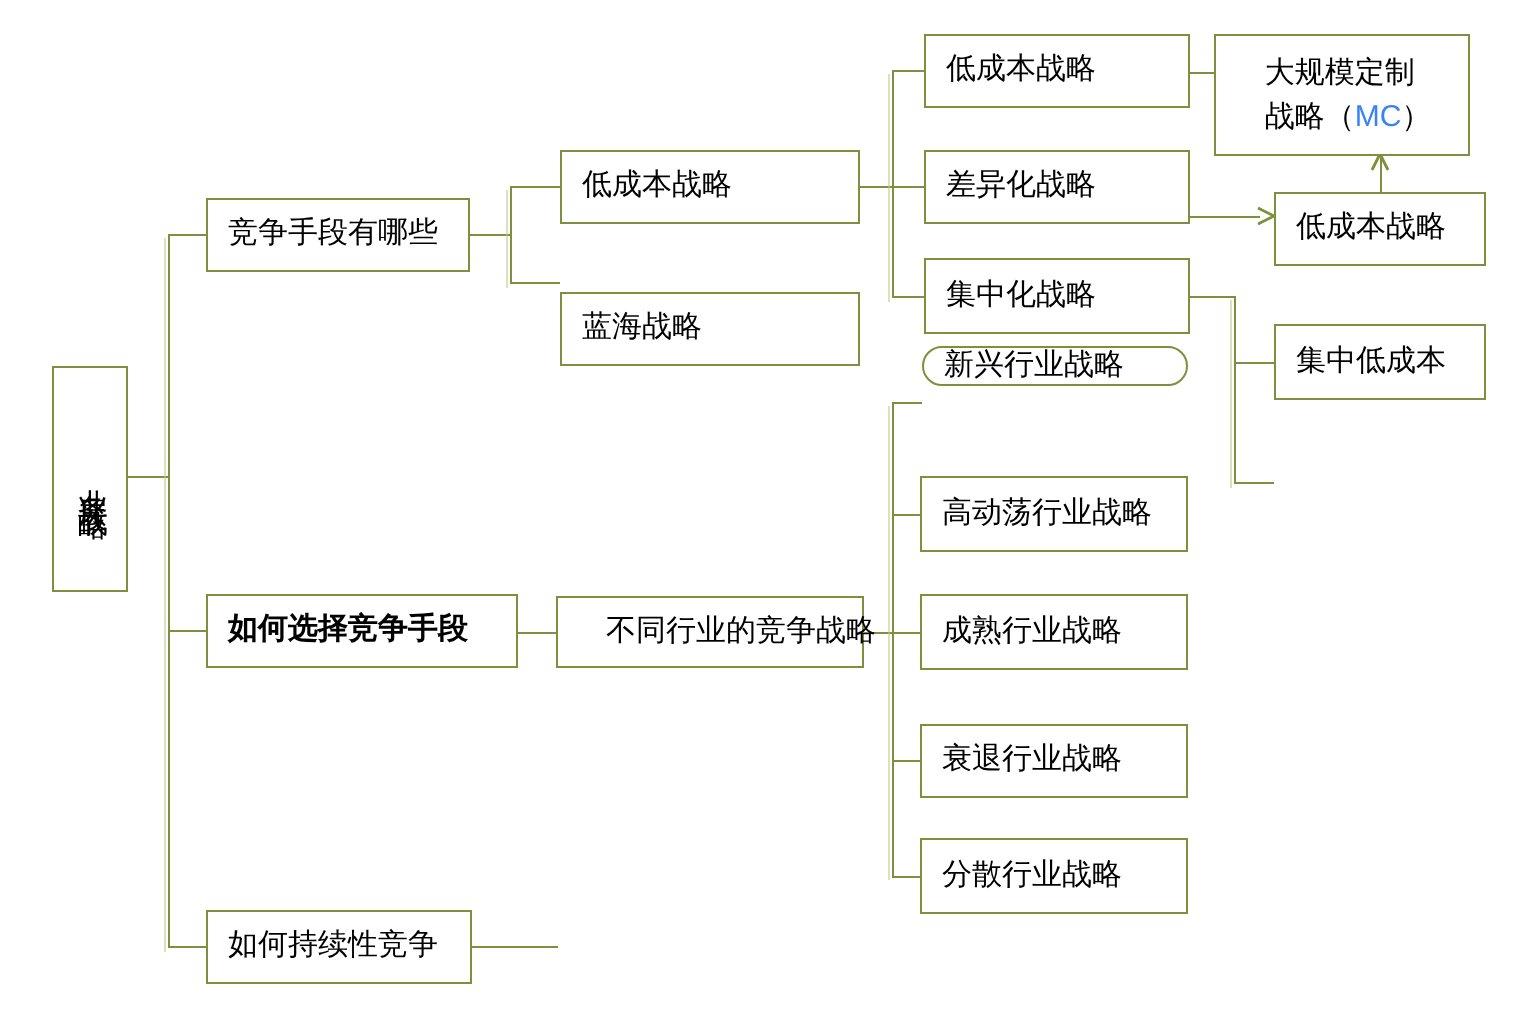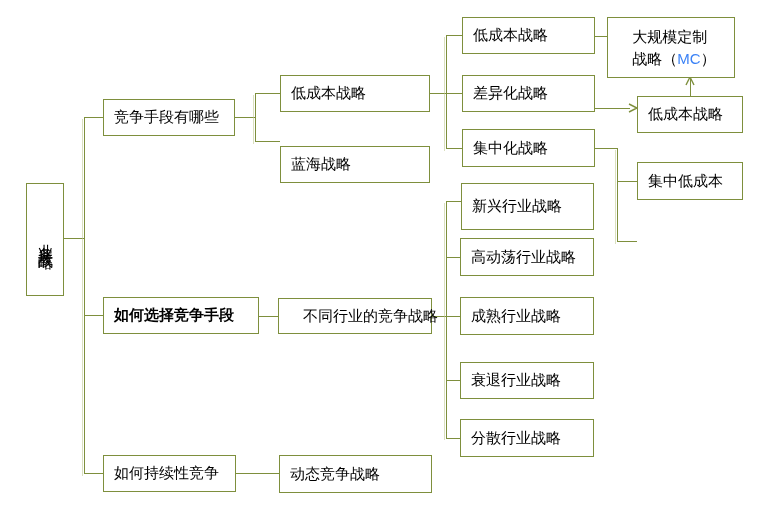--- a/index.html
+++ b/index.html
@@ -113,27 +113,26 @@
 
   <div class="node" style="left:637px;top:96px;width:106px;height:37px;">低成本战略</div>
 
   <div class="node" style="left:637px;top:162px;width:106px;height:38px;">集中低成本</div>
 
 
   <div class="node" style="left:103px;top:297px;width:156px;height:37px;font-weight:bold;">如何选择竞争手段</div>
 
   <div class="node" style="left:278px;top:298px;width:154px;height:36px;padding-left:24px;">不同行业的竞争战略</div>
 
-  <div class="node" style="left:461px;top:183px;width:133px;height:47px;">新兴行业战略</div>
+  <div class="node" style="left:461px;top:173px;width:133px;height:20px;border-radius:17px;">新兴行业战略</div>
 
   <div class="node" style="left:460px;top:238px;width:134px;height:38px;">高动荡行业战略</div>
 
   <div class="node" style="left:460px;top:297px;width:134px;height:38px;">成熟行业战略</div>
 
   <div class="node" style="left:460px;top:362px;width:134px;height:37px;">衰退行业战略</div>
 
   <div class="node" style="left:460px;top:419px;width:134px;height:38px;">分散行业战略</div>
 
   <div class="node" style="left:103px;top:455px;width:133px;height:37px;">如何持续性竞争</div>
 
-  <div class="node" style="left:279px;top:455px;width:153px;height:38px;">动态竞争战略</div>
 
 </div>
 
 </body></html>

